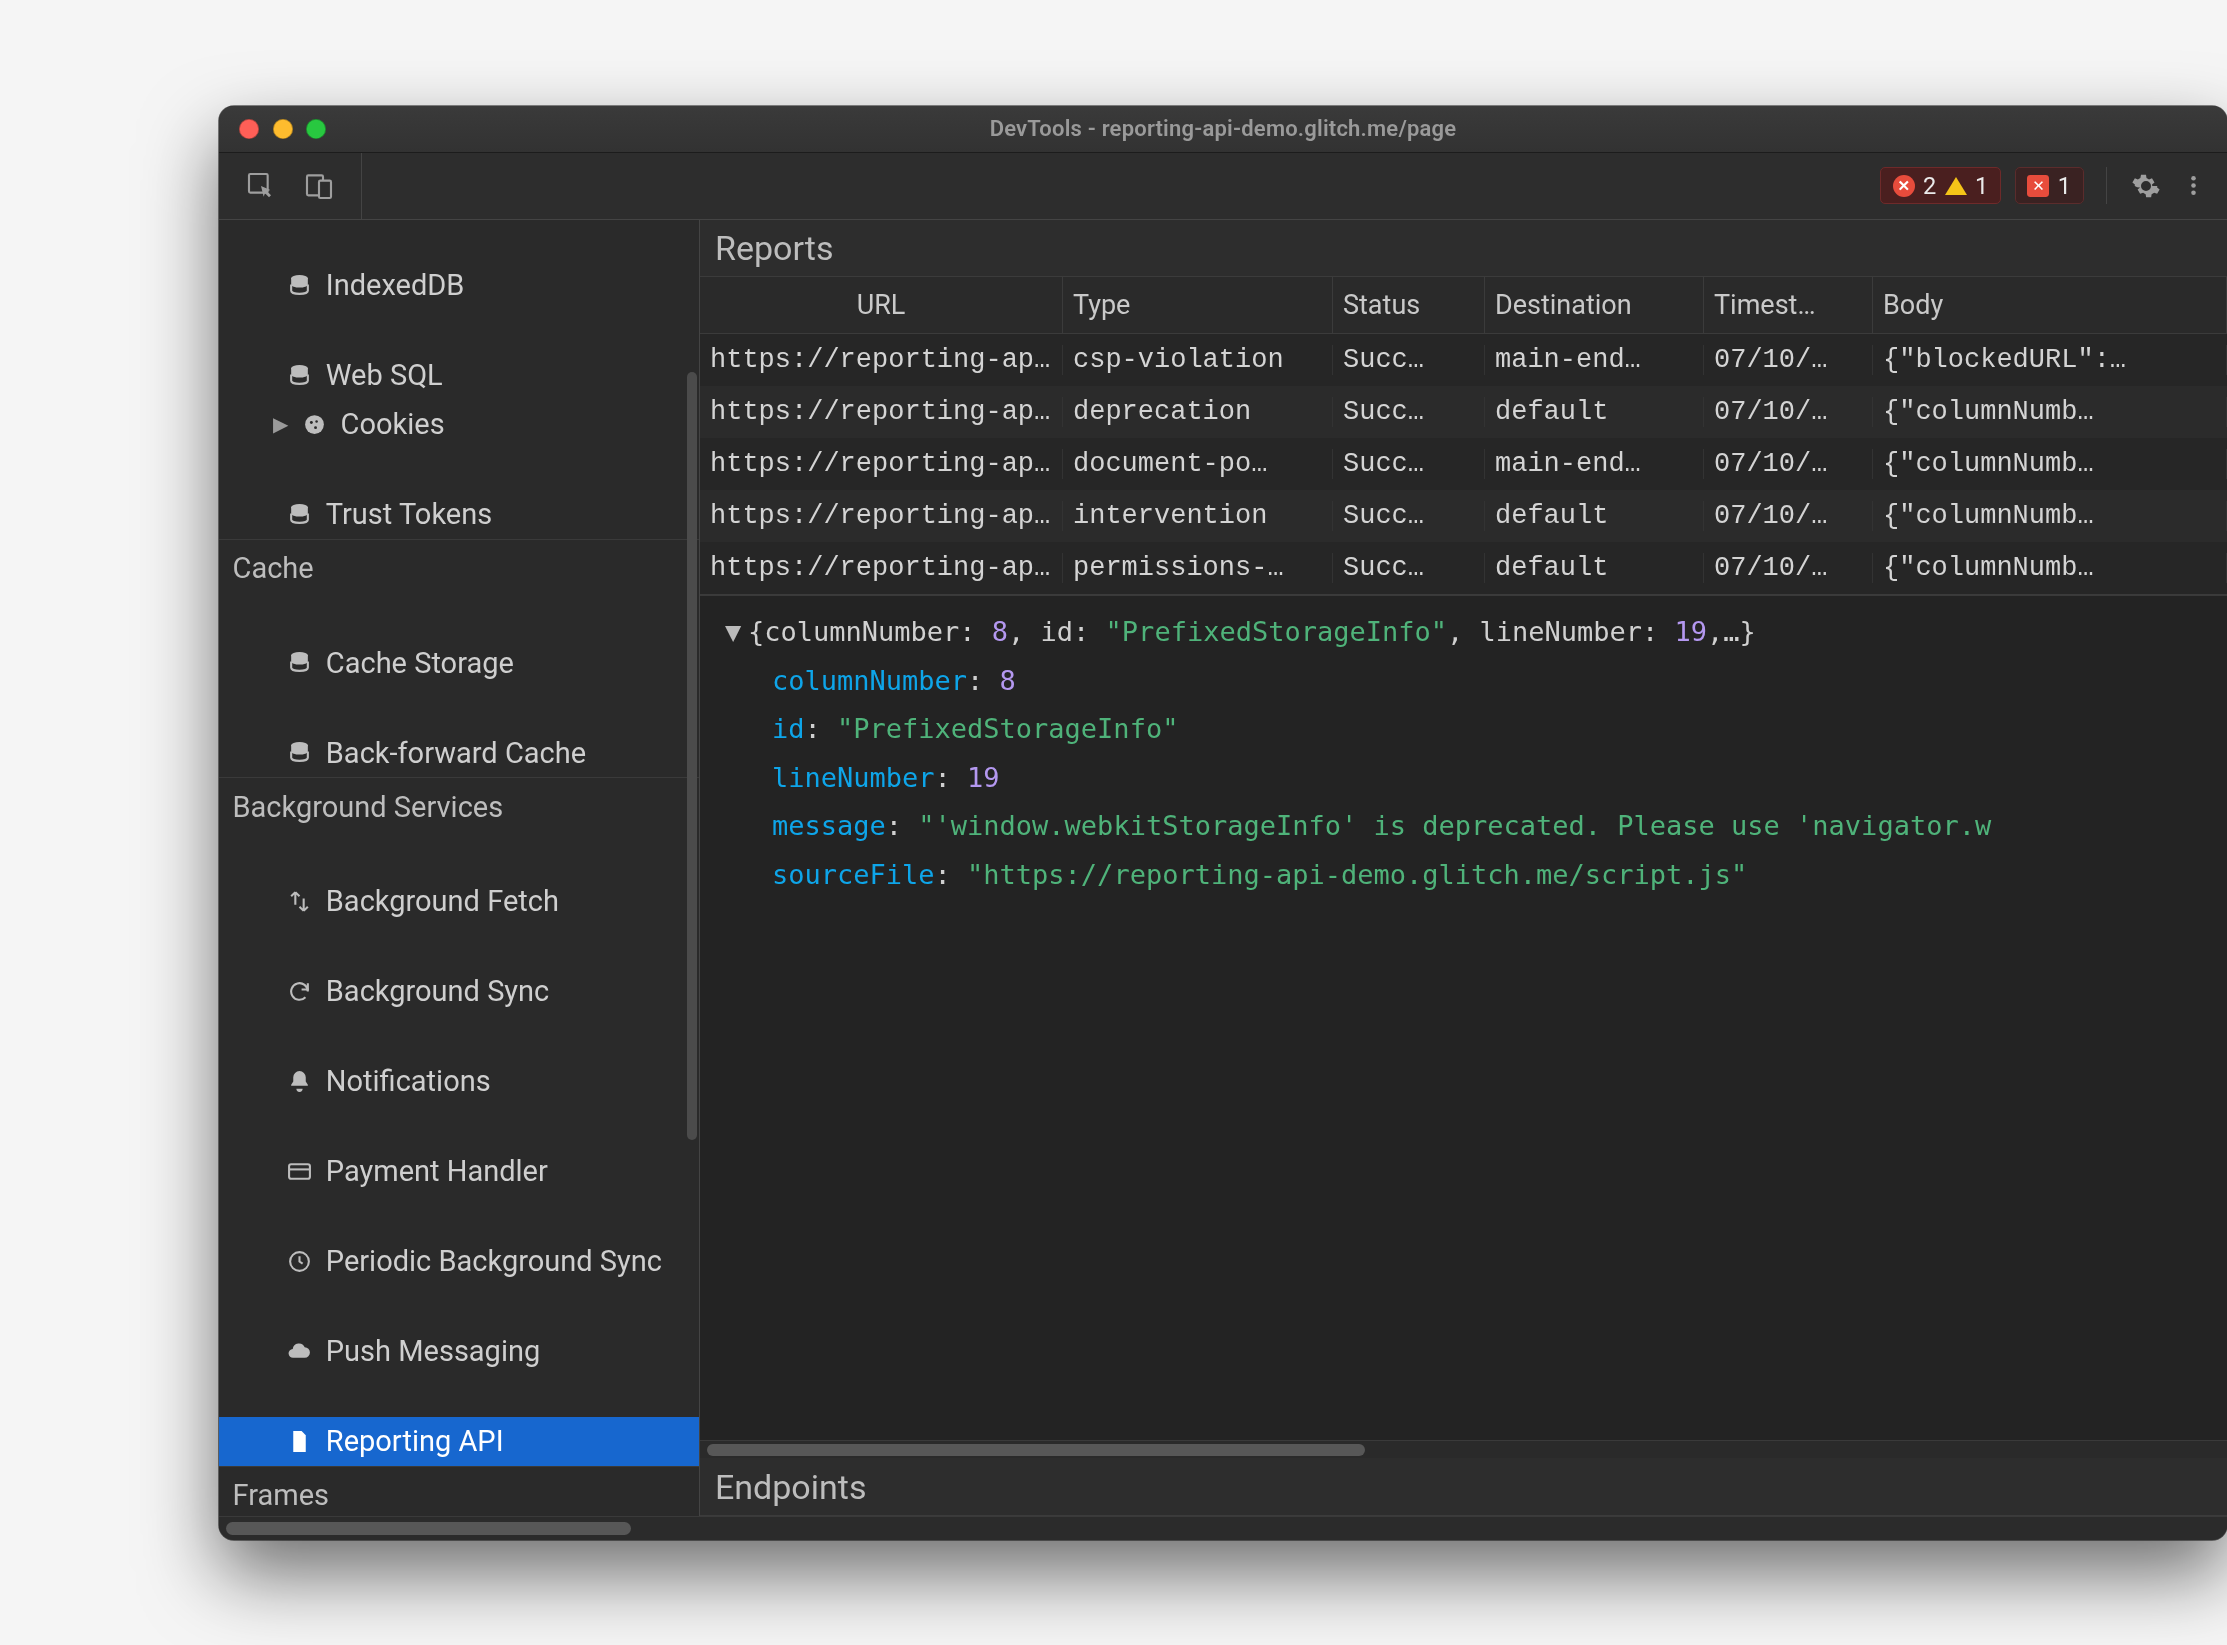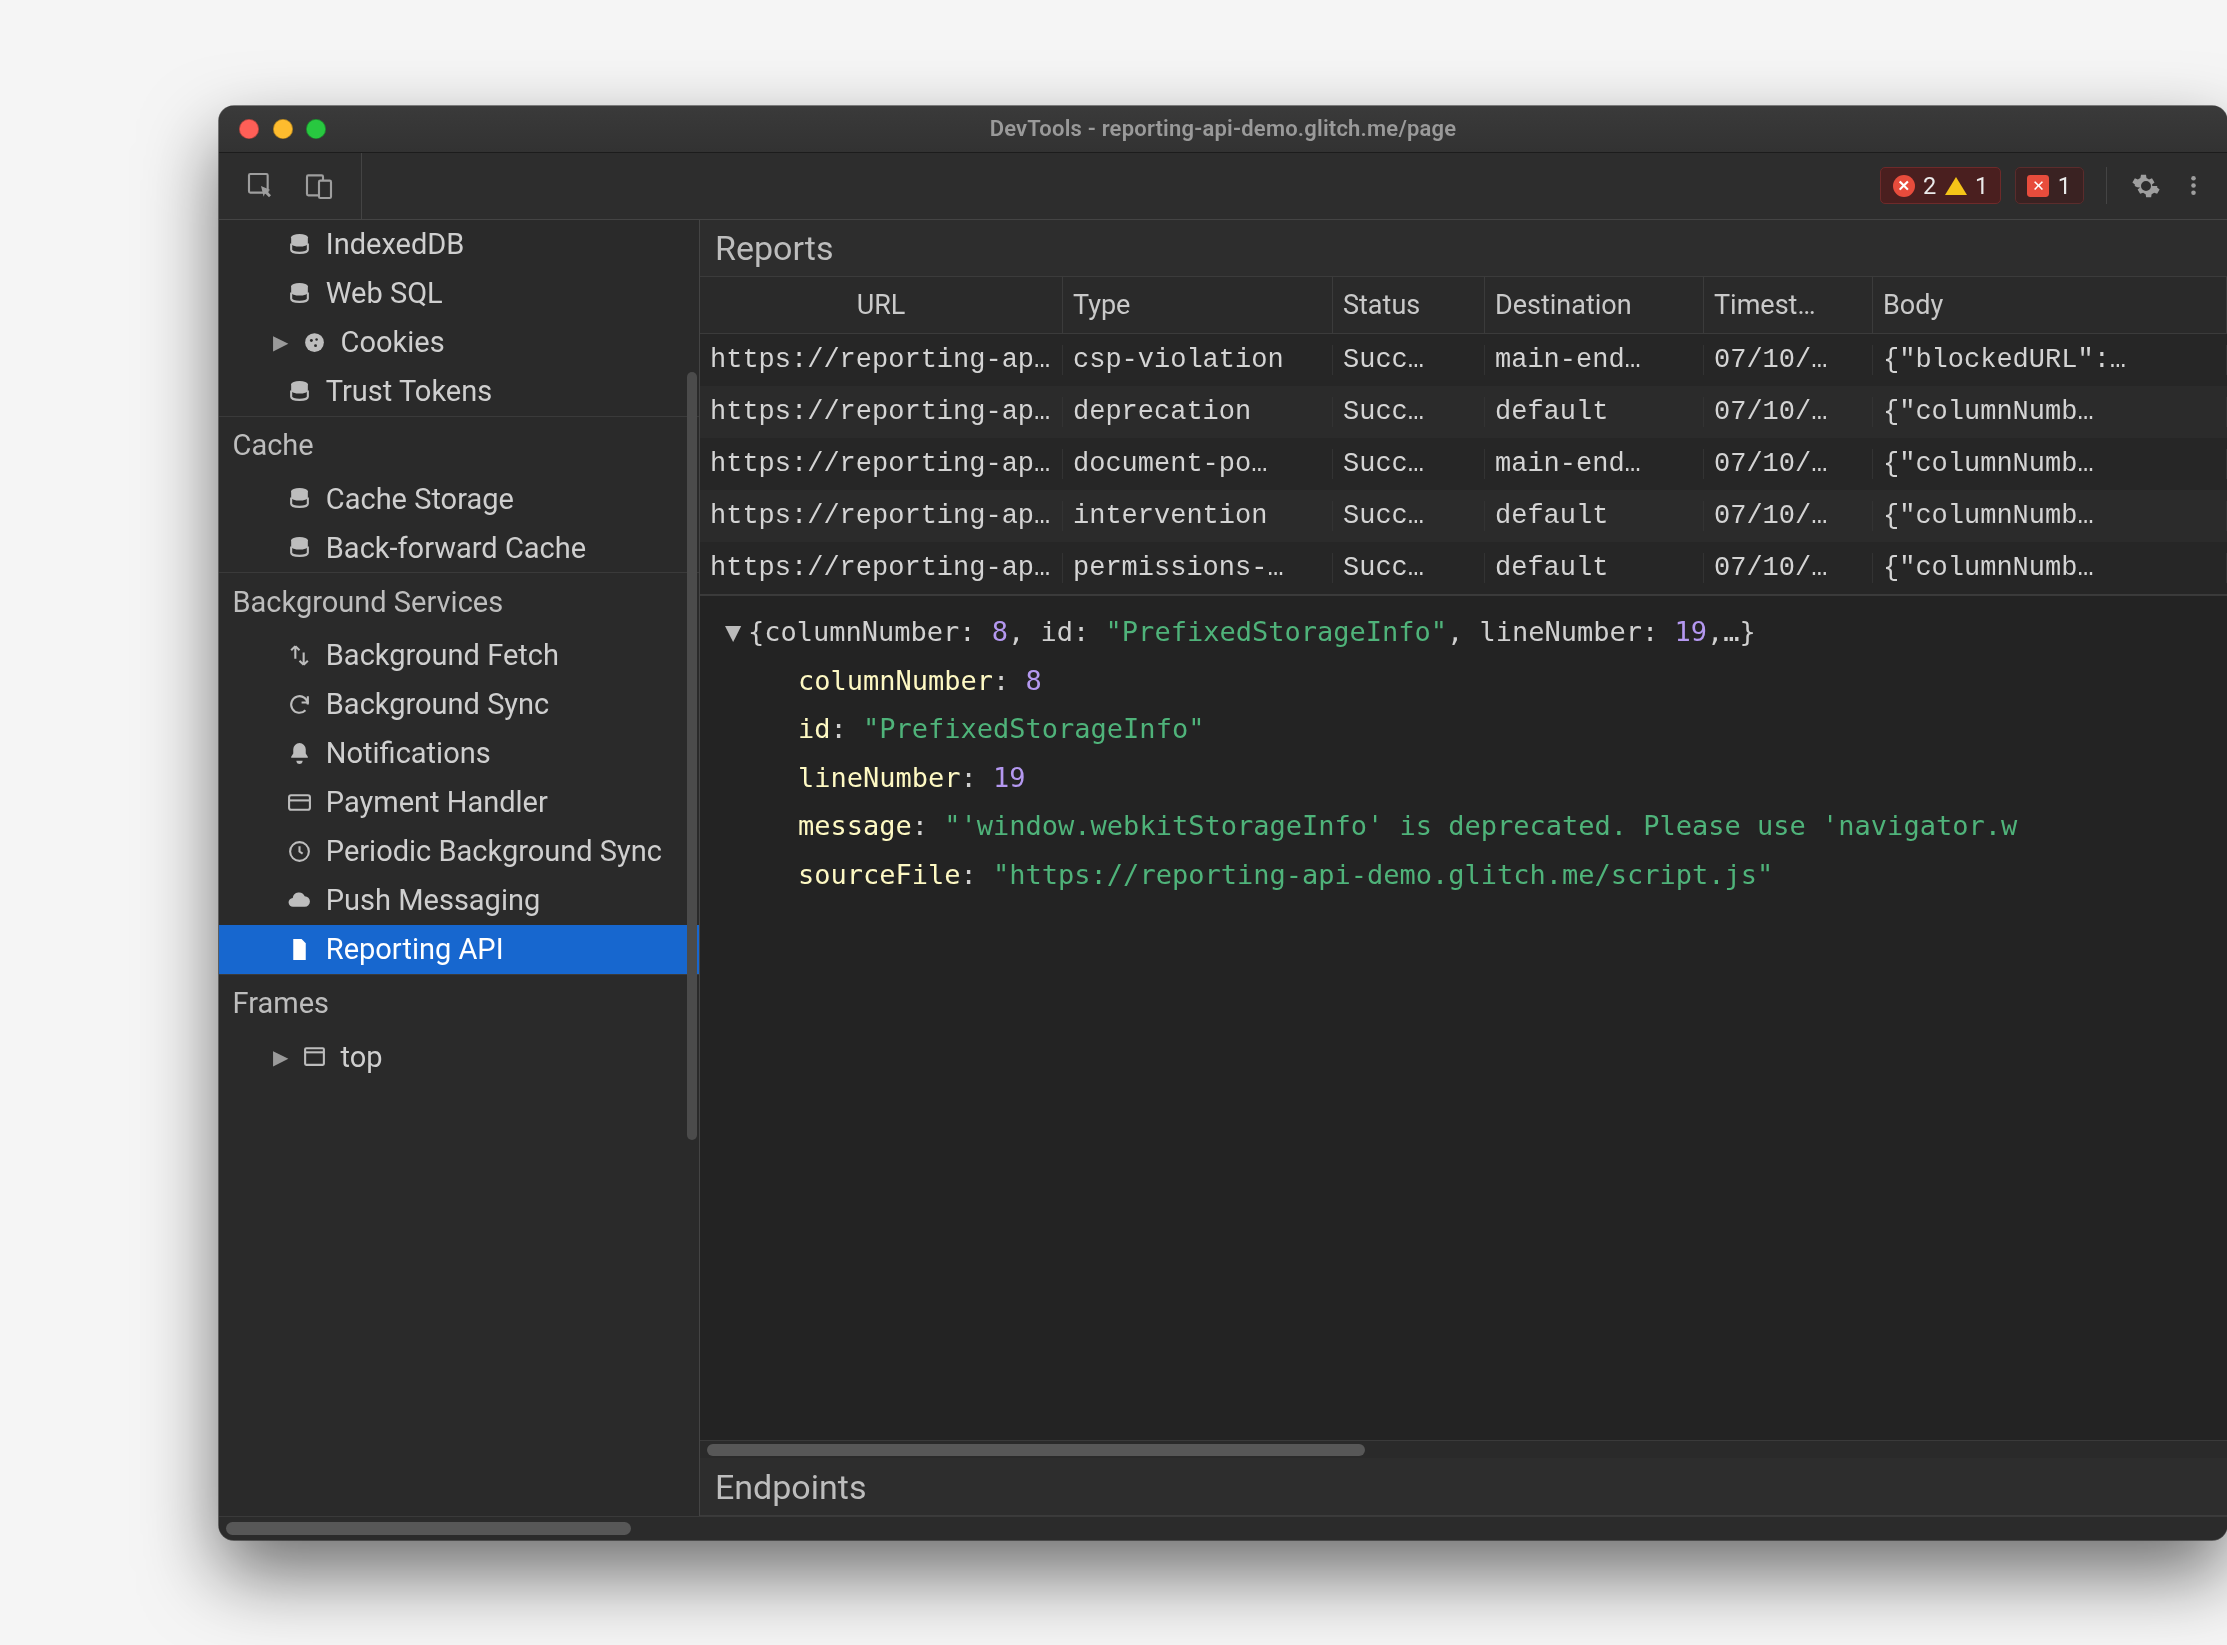--- a/index.html
+++ b/index.html
@@ -135,21 +135,21 @@
     color:#cfcfcf;
     position: relative;
   }
   .sidebar .group-title {
     padding:11.8px 11.8px 11.8px 13.5px;color:#bdbdbd;border-top:0.8px solid #3a3a3a;font-size:29px;
   }
   .tree-item {
     display:flex;align-items:center;gap:11.8px;padding:3.4px 8.4px 3.4px 25px;height:49px;cursor:pointer;white-space:nowrap;overflow:hidden;
   }
   .tree-item .chev { width:15px;display:inline-block;color:#9a9a9a;font-size:20px; }
-  .tree-item.indent { padding-left:66px; }
+  .tree-item.indent { padding-left:66px;margin-top:41px; }
   .tree-item.indent2 { padding-left:54px; }
   .tree-item.active { background:#1767cf;color:#fff; }
   .tree-item .ic { width:29px;height:29px;display:flex;align-items:center;justify-content:center;color:#bdbdbd;flex-shrink:0; }
   .tree-item.active .ic { color:#fff; }
 
   
   .main {
     flex:1;display:flex;flex-direction:column;min-width:0;background:#242424;
   }
   .section-title {
@@ -168,21 +168,21 @@
   .tcell { padding:0 10px;white-space:nowrap;overflow:hidden;text-overflow:ellipsis;border-right:0.8px solid #333; }
 
   .detail {
     flex:1;min-height:0;overflow:auto;background:#232323;border-top:0.8px solid #3a3a3a;
     font-family: ui-monospace, SFMono-Regular, Menlo, Consolas, monospace;
     font-size:27px;line-height:1.8;color:#d0d0d0;padding:11.8px 8.4px 11.8px 25px;
     white-space: pre;
   }
   .tok-caret { color:#bbb;margin-right:6.7px; }
   .tok-brace { color:#d0d0d0; }
-  .tok-key { color:#fef9c3;margin-left:26px; }
+  .tok-key { color:#0ea5e9; }
   .tok-num { color:#b498f0; }
   .tok-str { color:#4fb37a; }
   .tok-sep { color:#d0d0d0; }
   .indentp { padding-left:47px;display:block; }
 
   .hscroll {
     height:18.6px;background:#2a2a2a;border-top:0.8px solid #3a3a3a;position:relative;
   }
   .hscroll .thumb { position:absolute;left:6.7px;top:3.4px;height:11.8px;width:658px;background:#575757;border-radius:5.9px; }
 

